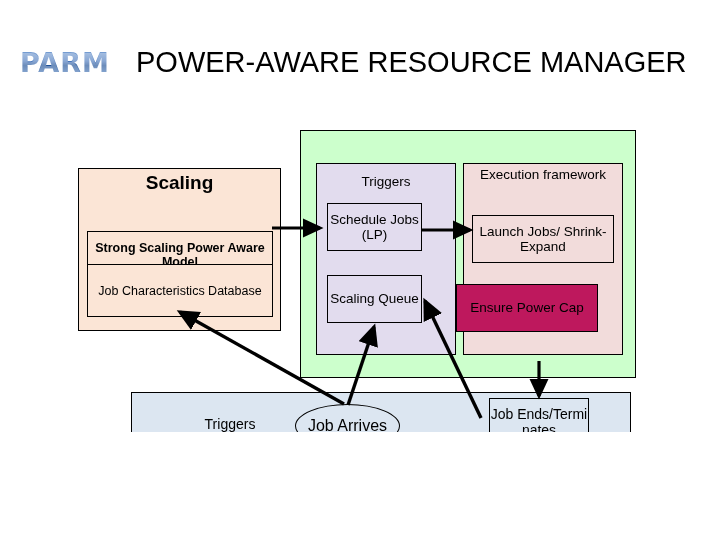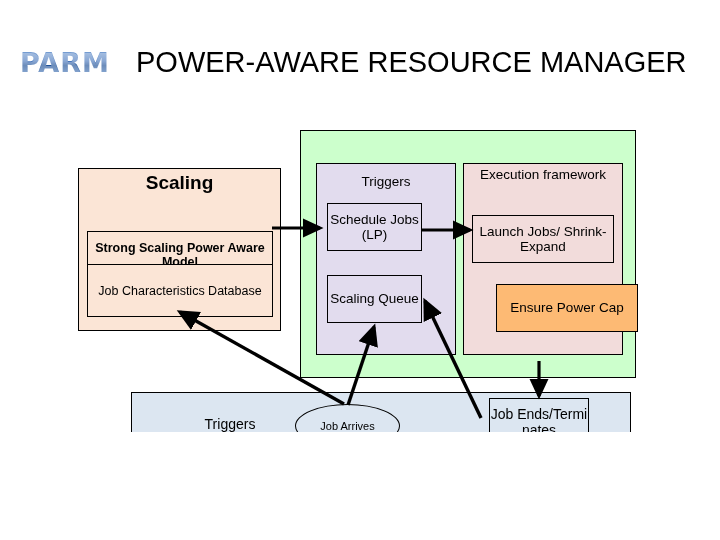--- a/index.html
+++ b/index.html
@@ -136,22 +136,22 @@
     text-align: center;
     font-size: 13.5px;
     line-height: 1.25;
   }
   #launch-jobs-box {
     left: 472px; top: 215px; width: 142px; height: 48px;
     background: #f2dcdb;
     font-size: 13.5px;
   }
   #ensure-power-box {
-    left: 496px; top: 284px; width: 142px; height: 48px;
-    background: #fdba74;
+    left: 456px; top: 284px; width: 142px; height: 48px;
+    background: #be185d;
     font-size: 13.5px;
   }
 
   
   #triggers-bar {
     left: 131px; top: 392px; width: 500px; height: 69px;
     background: #dce6f1;
     align-items: center;
     justify-content: flex-start;
   }
@@ -164,21 +164,21 @@
   #job-arrives-ellipse {
     position: absolute;
     left: 295px; top: 404px; width: 105px; height: 44px;
     box-sizing: border-box;
     border: 1px solid #000;
     border-radius: 50%;
     background: #dce6f1;
     display: flex;
     align-items: center;
     justify-content: center;
-    font-size: 11px;
+    font-size: 16px;
     font-family: "Liberation Sans", sans-serif;
   }
   #job-ends-box {
     left: 489px; top: 398px; width: 100px; height: 48px;
     background: #dce6f1;
     font-size: 14px;
     align-items: center;
     justify-content: flex-end;
     overflow: visible;
   }

